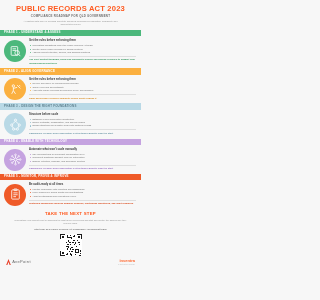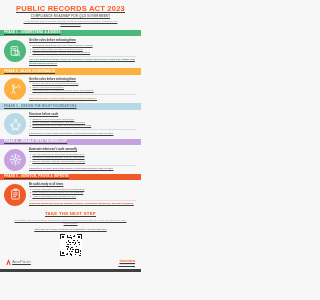--- a/index.html
+++ b/index.html
@@ -3,21 +3,21 @@
 <meta charset="utf-8">
 <style>
   * { margin:0; padding:0; box-sizing:border-box; }
   html,body { width:141px; height:300px; }
   body {
     font-family:"Liberation Sans", sans-serif;
     background:#f7f7f7;
     color:#3d3d3d;
     overflow:hidden;
   }
-  #page { position:relative; width:141px; height:272px; background:#404040;text-decoration:underline; }
+  #page { position:relative; width:141px; height:223px; background:#404040; }
 
   
   .hdr { padding:5px 8px 4px 8px; text-align:center; background:#f7f7f7; }
   .hdr-title {
     font-size:7.6px; font-weight:bold; letter-spacing:.18px;
     color:#ff5a1f; line-height:1.05;
   }
   .hdr-sub {
     margin-top:1.6px; font-size:2.9px; font-weight:bold;
     letter-spacing:.24px; color:#6f6f6f; line-height:1.1;

